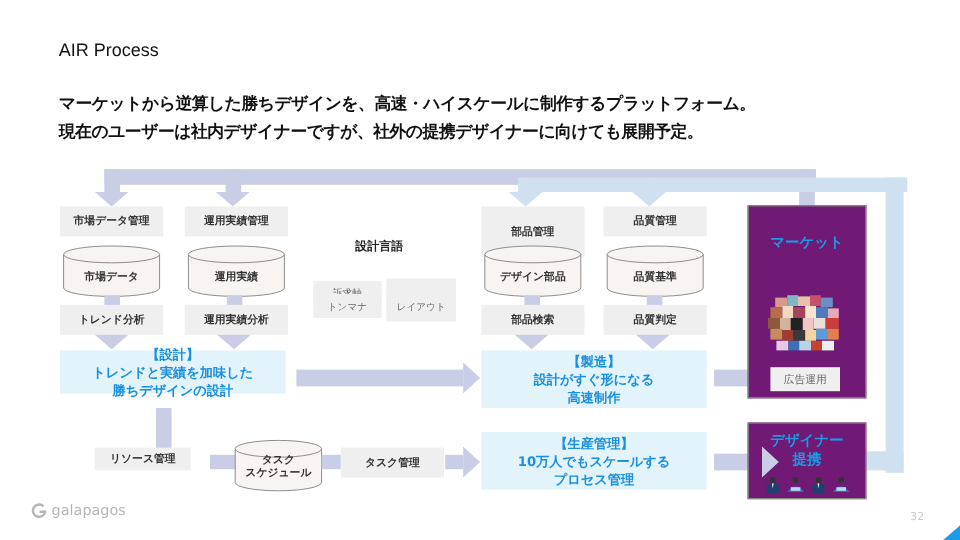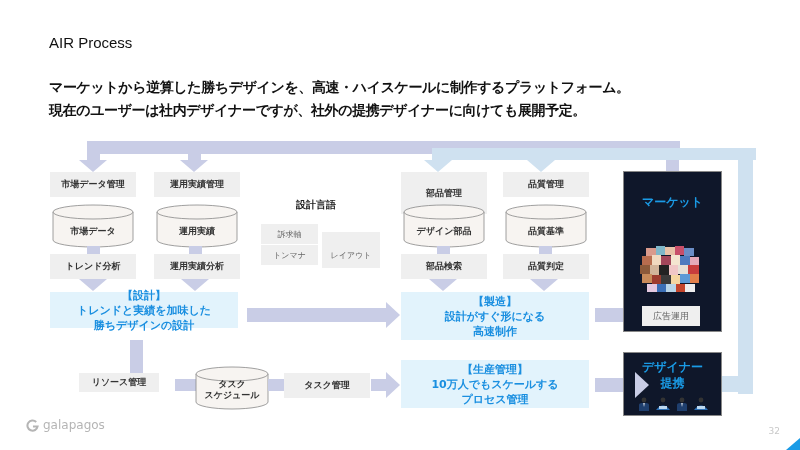--- a/index.html
+++ b/index.html
@@ -35,28 +35,28 @@
   .cyl .lbl {
     position: absolute; left: 0; right: 0; top: 14px; bottom: 4px;
     display: flex; align-items: center; justify-content: center; text-align: center;
     font-size: 9px; font-weight: bold; color: #333; line-height: 11px;
   }
   .blue-box {
     position: absolute; background: #e2f3fc; color: #1a8fe0;
     font-size: 11px; font-weight: bold; text-align: center; line-height: 15px;
     display: flex; flex-direction: column; align-items: center; justify-content: center;
   }
-  .outline-box { position: absolute; border: 1px solid #888; background: #0f172a; }
+  .outline-box { position: absolute; border: 1px solid #888; background: #701a75; }
   .market-title { position: absolute; left: 0; right: 0; top: 22px; text-align: center; color: #1a9be6; font-weight: bold; font-size: 12px; }
   .collage { position: absolute; left: 14px; top: 70px; width: 64px; height: 54px; }
   .partner-title { position: absolute; left: 0; right: 0; top: 6px; text-align: center; color: #1a9be6; font-weight: bold; font-size: 12px; line-height: 16px; }
   .people { position: absolute; left: 0; right: 0; bottom: 4px; display: flex; justify-content: center; gap: 4px; }
   .logo { left: 26px; top: 418px; display: flex; align-items: center; gap: 4px; color: #b5b5b5; font-size: 12px; }
   .logo-mark { width: 13px; height: 13px; }
-  .pagenum { right: 20px; top: 426px; font-size: 9px; color: #c8c8c8; }
+  .pagenum { right: 30px; top: 426px; font-size: 9px; color: #c8c8c8; }
   .corner { right: 0; bottom: 0; width: 0; height: 0; border-left: 14px solid transparent; border-bottom: 12px solid #1a9be6; }
   .section-label { left: 296px; top: 198px; font-size: 10px; font-weight: bold; color: #222; }
 </style>
 </head>
 <body>
 
 <div class="abs title">AIR Process</div>
 <div class="abs subtitle">
   <div>マーケットから逆算した勝ちデザインを、高速・ハイスケールに制作するプラットフォーム。</div>
   <div>現在のユーザーは社内デザイナーですが、社外の提携デザイナーに向けても展開予定。</div>
@@ -95,21 +95,21 @@
     <path d="M1,8 L1,36 A40,7 0 0 0 81,36 L81,8" fill="#f7f4f1" stroke="#888" stroke-width="0.8"></path>
     <ellipse cx="41" cy="8" rx="40" ry="7" fill="#f7f4f1" stroke="#888" stroke-width="0.8"></ellipse>
   </svg>
   <div class="lbl">運用実績</div>
 </div>
 <div class="conn-purple" style="left:189px; top:246px; width:13px; height:10px;"></div>
 <div class="gbox" style="left:154px; top:254px; width:86px; height:25px;">運用実績分析</div>
 <div class="arrow-down p" style="left:181px; top:279px;"></div>
 
 <div class="abs section-label">設計言語</div>
-<div class="gbox light" style="left:261px; top:224px; width:57px; height:20px;">訴求軸</div>
+<div class="gbox light" style="left:261px; top:234px; width:57px; height:20px;">訴求軸</div>
 <div class="gbox light" style="left:322px; top:232px; width:58px; height:36px;">表現</div>
 <div class="gbox light" style="left:261px; top:245px; width:57px; height:20px;">トンマナ</div>
 <div class="gbox light" style="left:322px; top:245px; width:58px; height:20px;">レイアウト</div>
 
 <div class="gbox" style="left:401px; top:172px; width:86px; height:42px;">部品管理</div>
 <div class="cyl" style="left:403px; top:204px; width:82px; height:44px;">
   <svg width="82" height="44">
     <path d="M1,8 L1,36 A40,7 0 0 0 81,36 L81,8" fill="#f7f4f1" stroke="#888" stroke-width="0.8"></path>
     <ellipse cx="41" cy="8" rx="40" ry="7" fill="#f7f4f1" stroke="#888" stroke-width="0.8"></ellipse>
   </svg>

